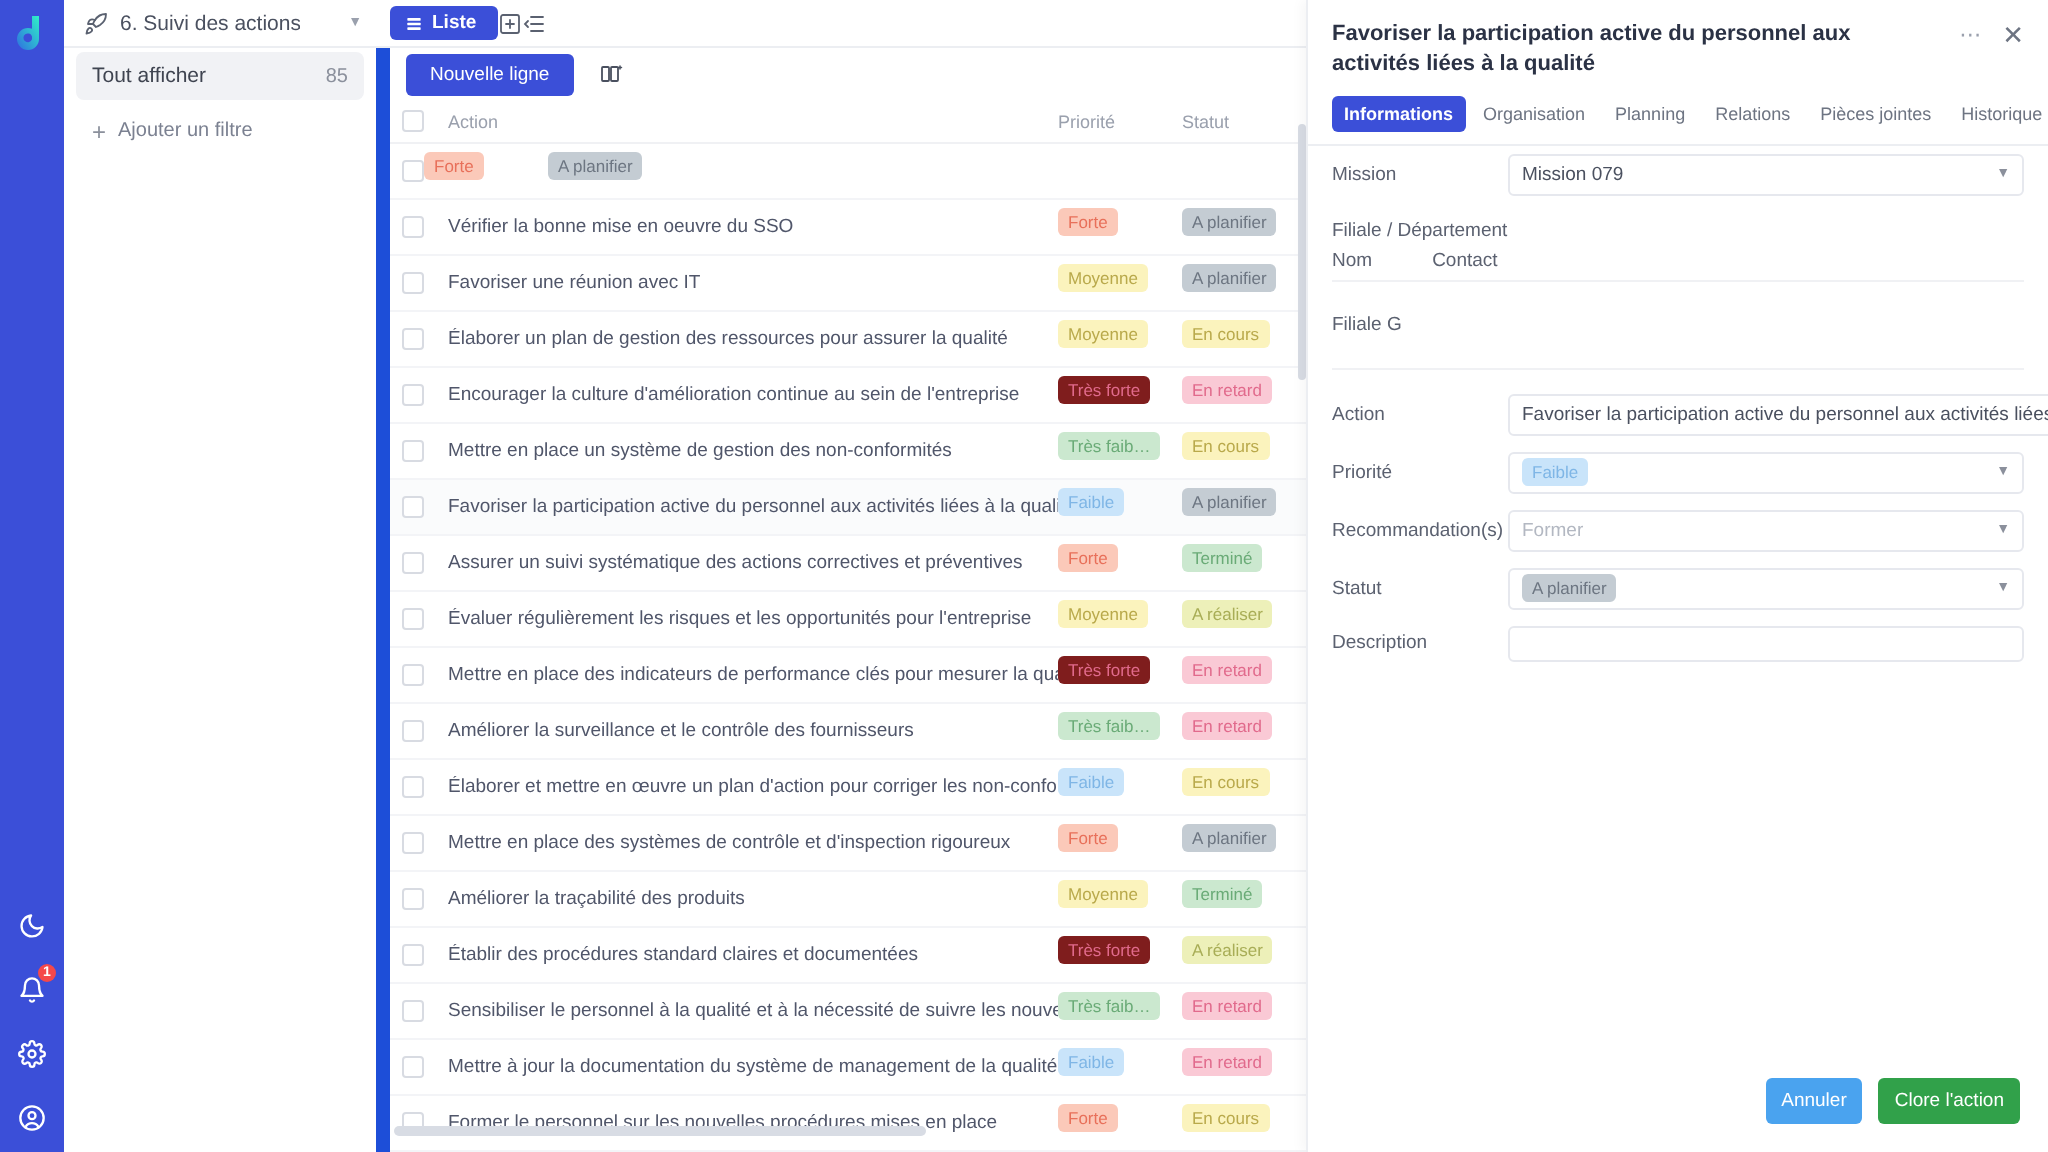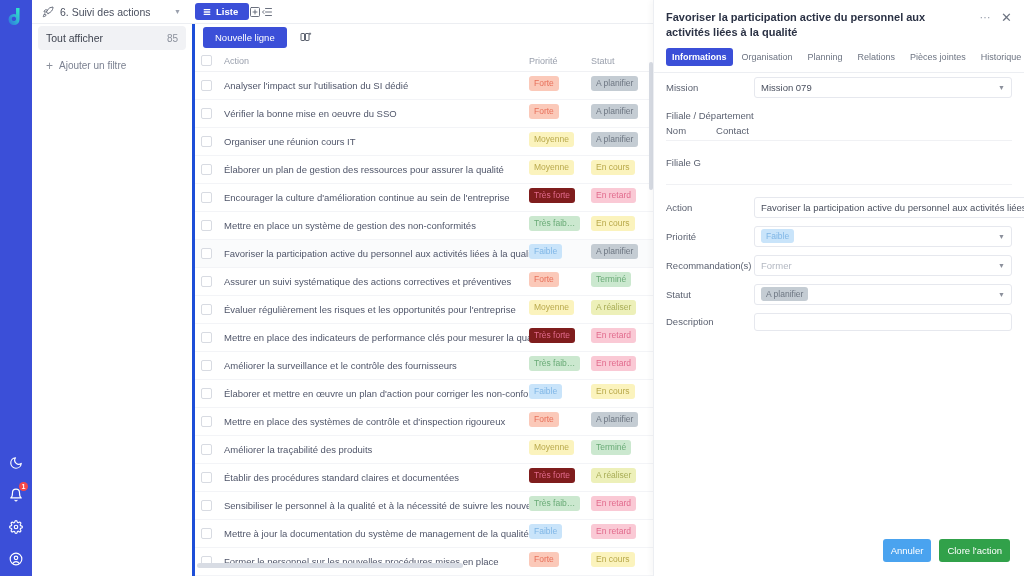--- a/index.html
+++ b/index.html
@@ -40,21 +40,21 @@
     background: #f5484a; color: #fff;
     font-size: 7px; line-height: 9px;
     min-width: 9px; height: 9px; border-radius: 5px;
     text-align: center; font-weight: bold;
   }
 
   
   .filtercol {
     width: 163px; flex: 0 0 163px;
     height: 576px; background: #ffffff;
-    border-right: 3px solid #1d4ed8;
+    border-right: 7px solid #1d4ed8;
     padding-top: 24px;
   }
   .filter-item {
     margin: 2px 6px 0 6px;
     padding: 6px 8px;
     border-radius: 4px;
     display: flex; align-items: center; justify-content: space-between;
     font-size: 10.5px; color: #3f4450;
     cursor: pointer;
   }
@@ -388,33 +388,32 @@
   <div class="tablewrap">
     <div class="thead">
       <div class="cb"></div>
       <div class="th-action">Action</div>
       <div class="th-prio">Priorité</div>
       <div class="th-stat">Statut</div>
     </div>
     <div id="rows">
         <div class="trow">
           <div class="cb"></div>
-          <div class="td-action">Analyser l'impact sur l'utilisation du SI dédié</div>
           <div class="td-prio"><span class="chip p-forte">Forte</span></div>
           <div class="td-stat"><span class="chip s-aplanifier">A planifier</span></div>
         </div>
         <div class="trow">
           <div class="cb"></div>
           <div class="td-action">Vérifier la bonne mise en oeuvre du SSO</div>
           <div class="td-prio"><span class="chip p-forte">Forte</span></div>
           <div class="td-stat"><span class="chip s-aplanifier">A planifier</span></div>
         </div>
         <div class="trow">
           <div class="cb"></div>
-          <div class="td-action">Organiser une réunion cours IT</div>
+          <div class="td-action">Favoriser une réunion avec IT</div>
           <div class="td-prio"><span class="chip p-moyenne">Moyenne</span></div>
           <div class="td-stat"><span class="chip s-aplanifier">A planifier</span></div>
         </div>
         <div class="trow">
           <div class="cb"></div>
           <div class="td-action">Élaborer un plan de gestion des ressources pour assurer la qualité</div>
           <div class="td-prio"><span class="chip p-moyenne">Moyenne</span></div>
           <div class="td-stat"><span class="chip s-encours">En cours</span></div>
         </div>
         <div class="trow">

